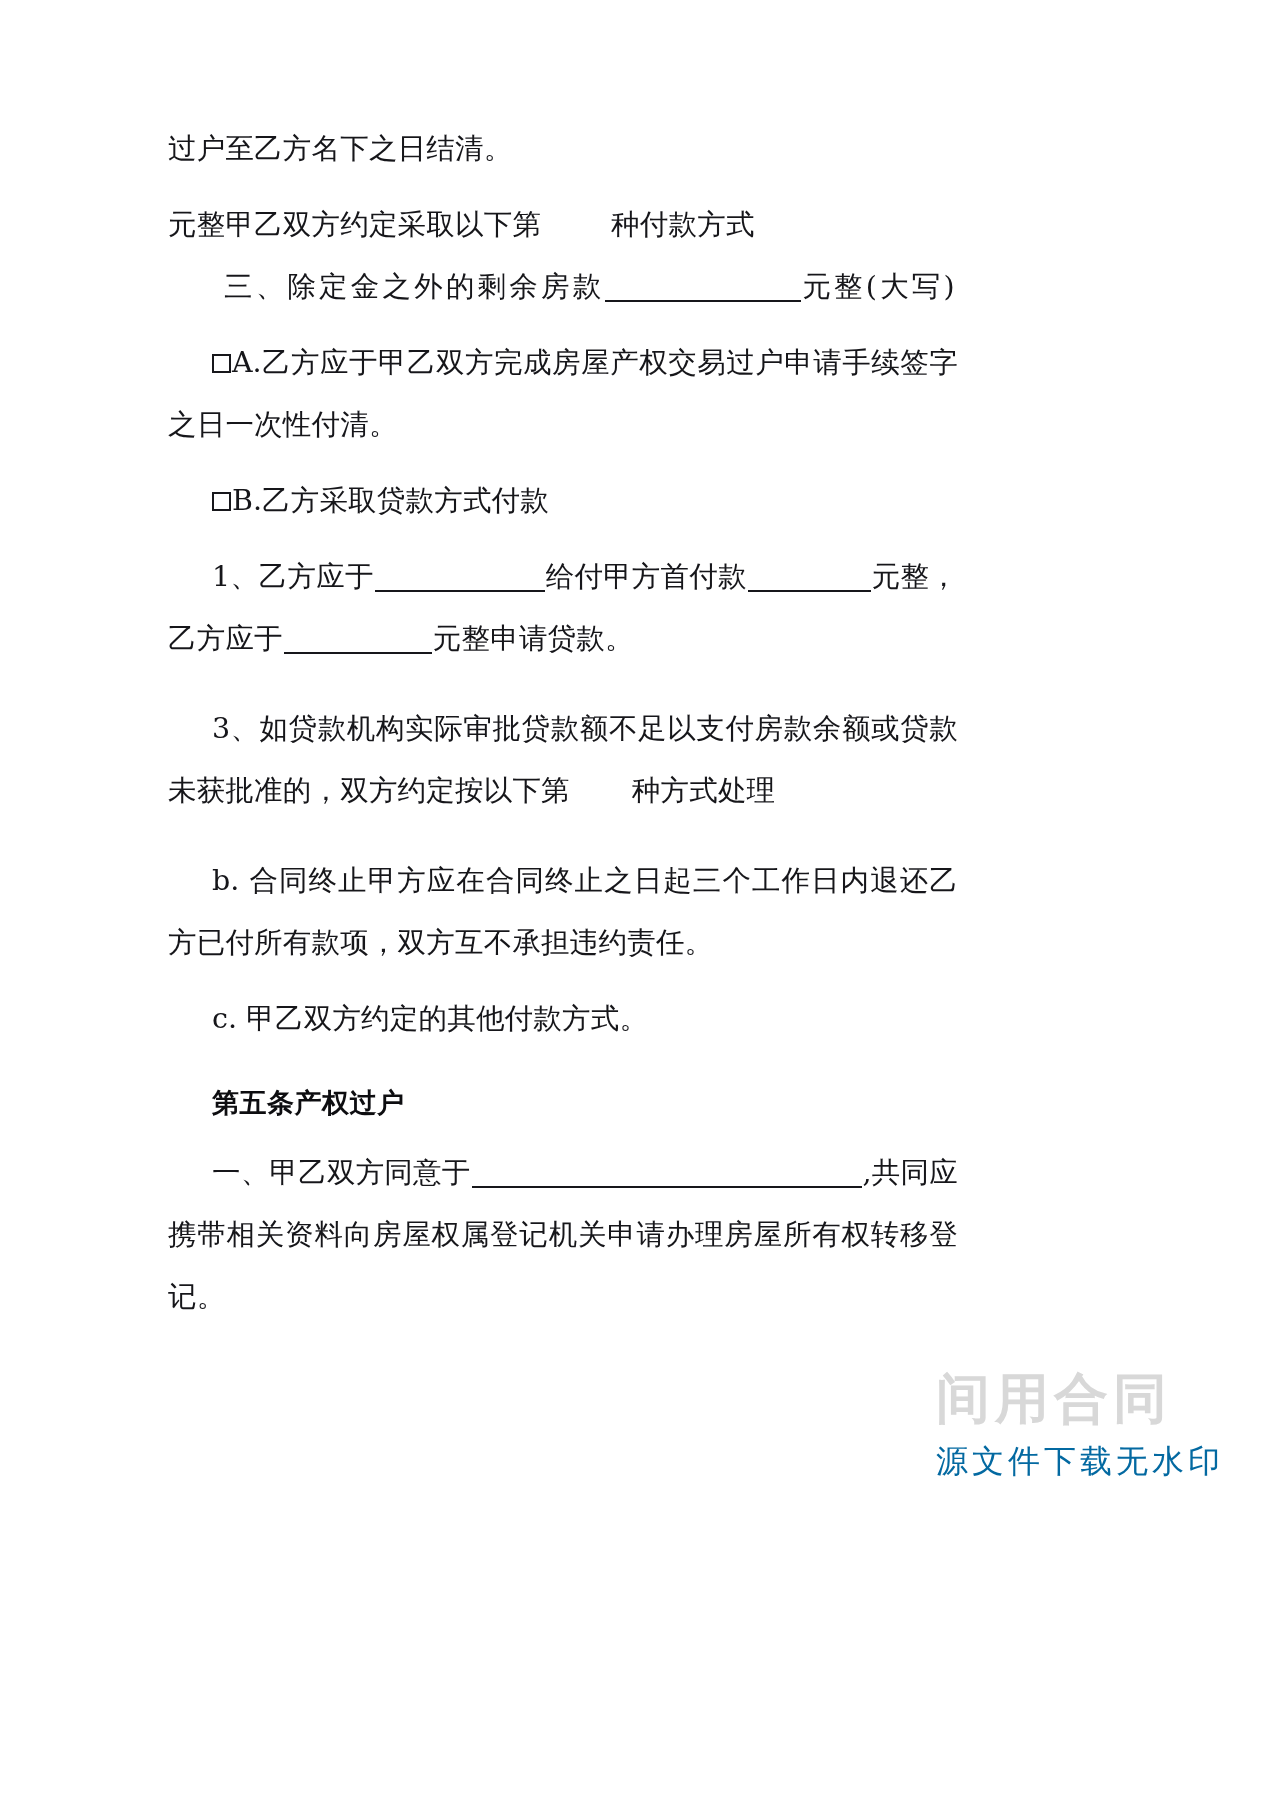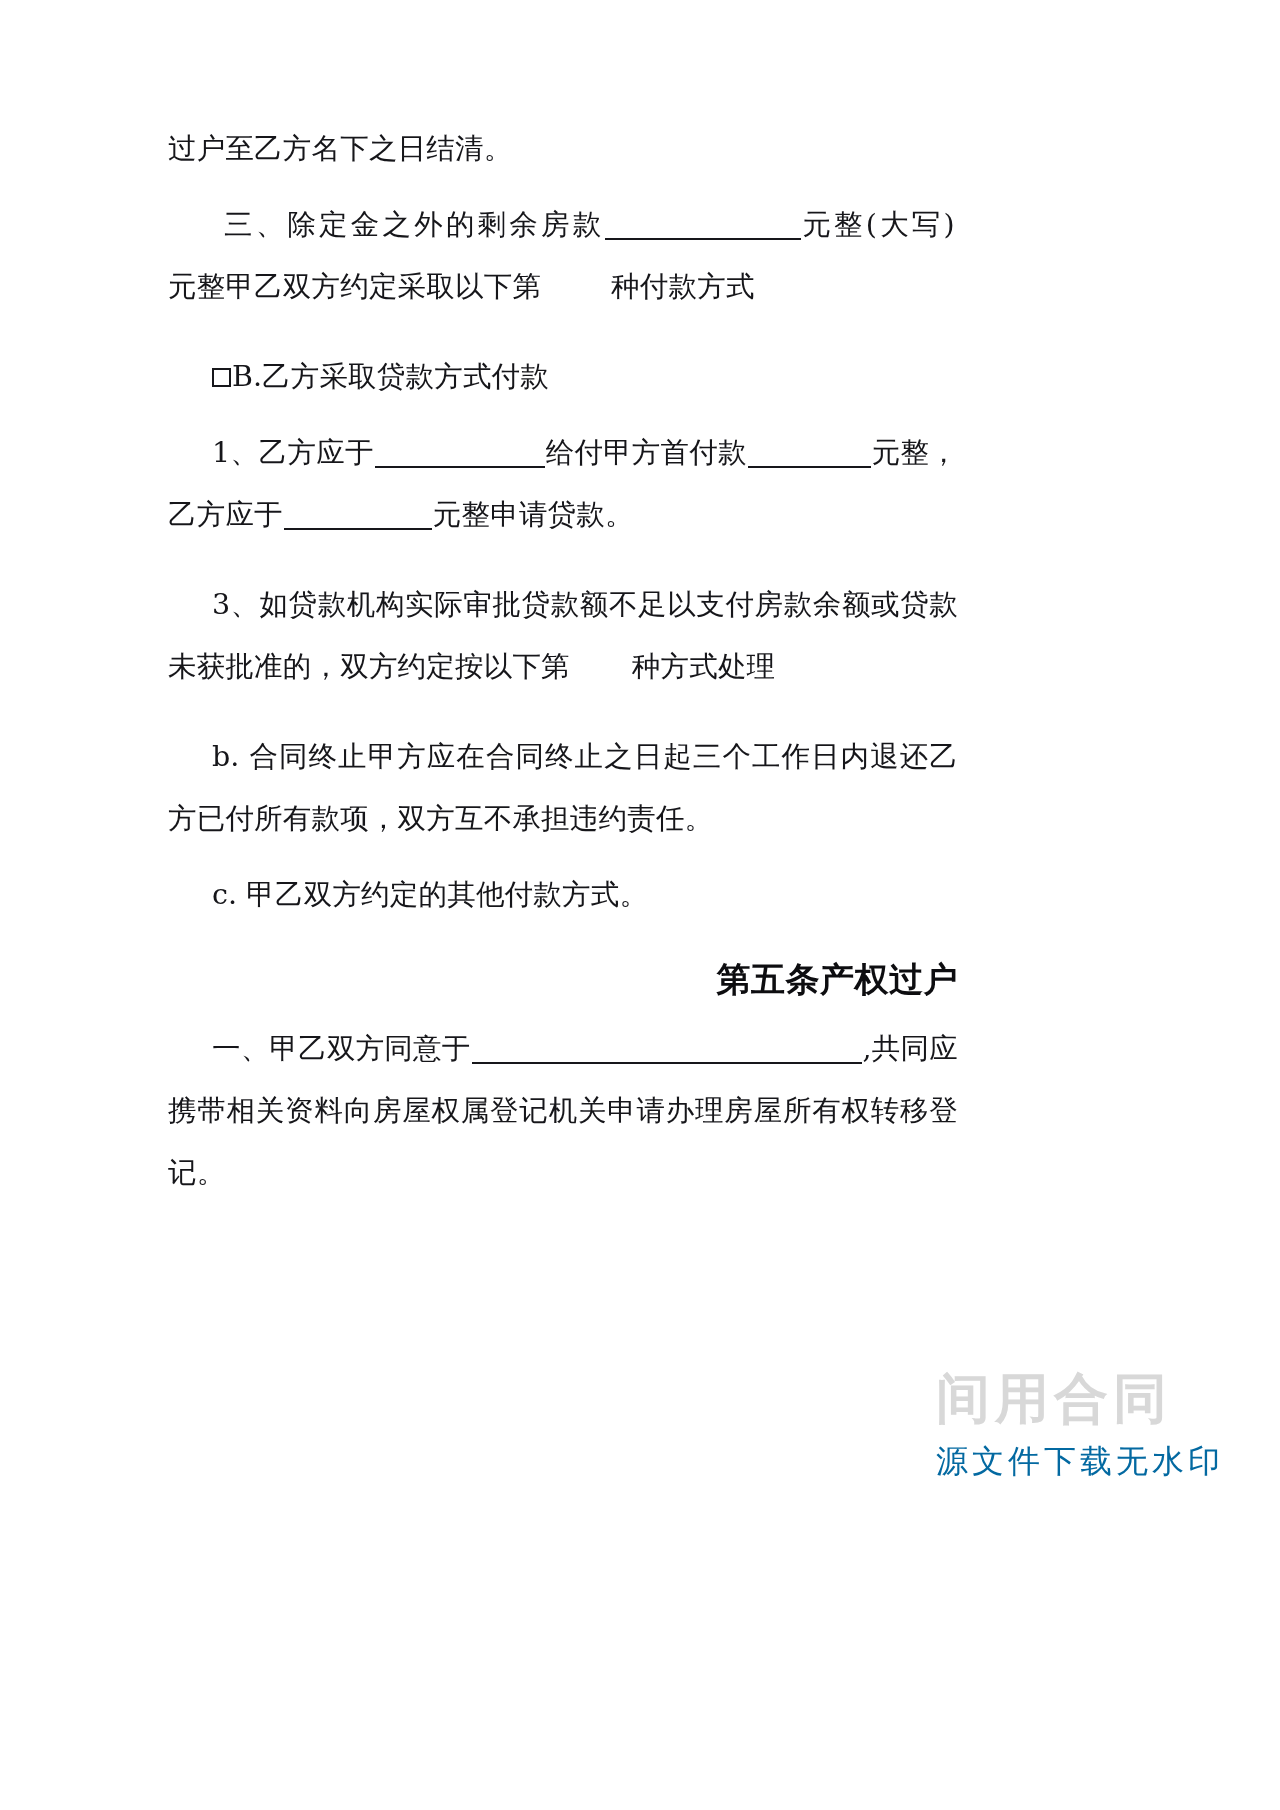--- a/index.html
+++ b/index.html
@@ -42,28 +42,27 @@
     letter-spacing: 3.2px;
   }
   .para.indent {
     text-indent: 56px;
   }
   .para.indent-sm {
     text-indent: 44px;
   }
   .heading {
     font-family: "DejaVu Sans", "Liberation Sans", sans-serif;
-    font-size: 34px;
+    font-size: 27px;
     font-weight: bold;
     line-height: 62px;
     color: #0d0d10;
     margin: 0;
     text-indent: 44px;
     letter-spacing: 0.5px;
-    text-align: right;
   }
   
   .gap-s { height: 8px; }
   .gap-m { height: 14px; }
   .gap-l { height: 22px; }
 
   
   .blank {
     display: inline-block;
     border-bottom: 2px solid #17171b;
@@ -132,29 +131,32 @@
 <div class="page">
 
   <div class="content">
 
     <p class="para">
       <span>过户至乙方名下之日结清。</span>
     </p>
 
     <div class="gap-m"></div>
 
+    <p class="para">
+      <span>元整甲乙双方约定采取以下第</span><span class="space space-2"></span><span>种付款方式</span>
+    </p>
     <p class="para indent spaced">
       <span>三、除定金之外的剩余房款</span><span class="blank blank-w1"></span><span>元整(大写)</span>
     </p>
-    <p class="para">
-      <span>元整甲乙双方约定采取以下第</span><span class="space space-2"></span><span>种付款方式</span>
-    </p>
-
-    <div class="gap-m"></div>
-
+
+    <div class="gap-m"></div>
+
+    <p class="para indent-sm">
+      <span class="checkbox"></span><span class="latin">A.</span><span>乙方应于甲乙双方完成房屋产权交易过户申请手续签字之日一次性付清。</span>
+    </p>
 
     <div class="gap-m"></div>
 
     <p class="para indent-sm">
       <span class="checkbox"></span><span class="latin">B.</span><span>乙方采取贷款方式付款</span>
     </p>
 
     <div class="gap-m"></div>
 
     <p class="para indent-sm">

